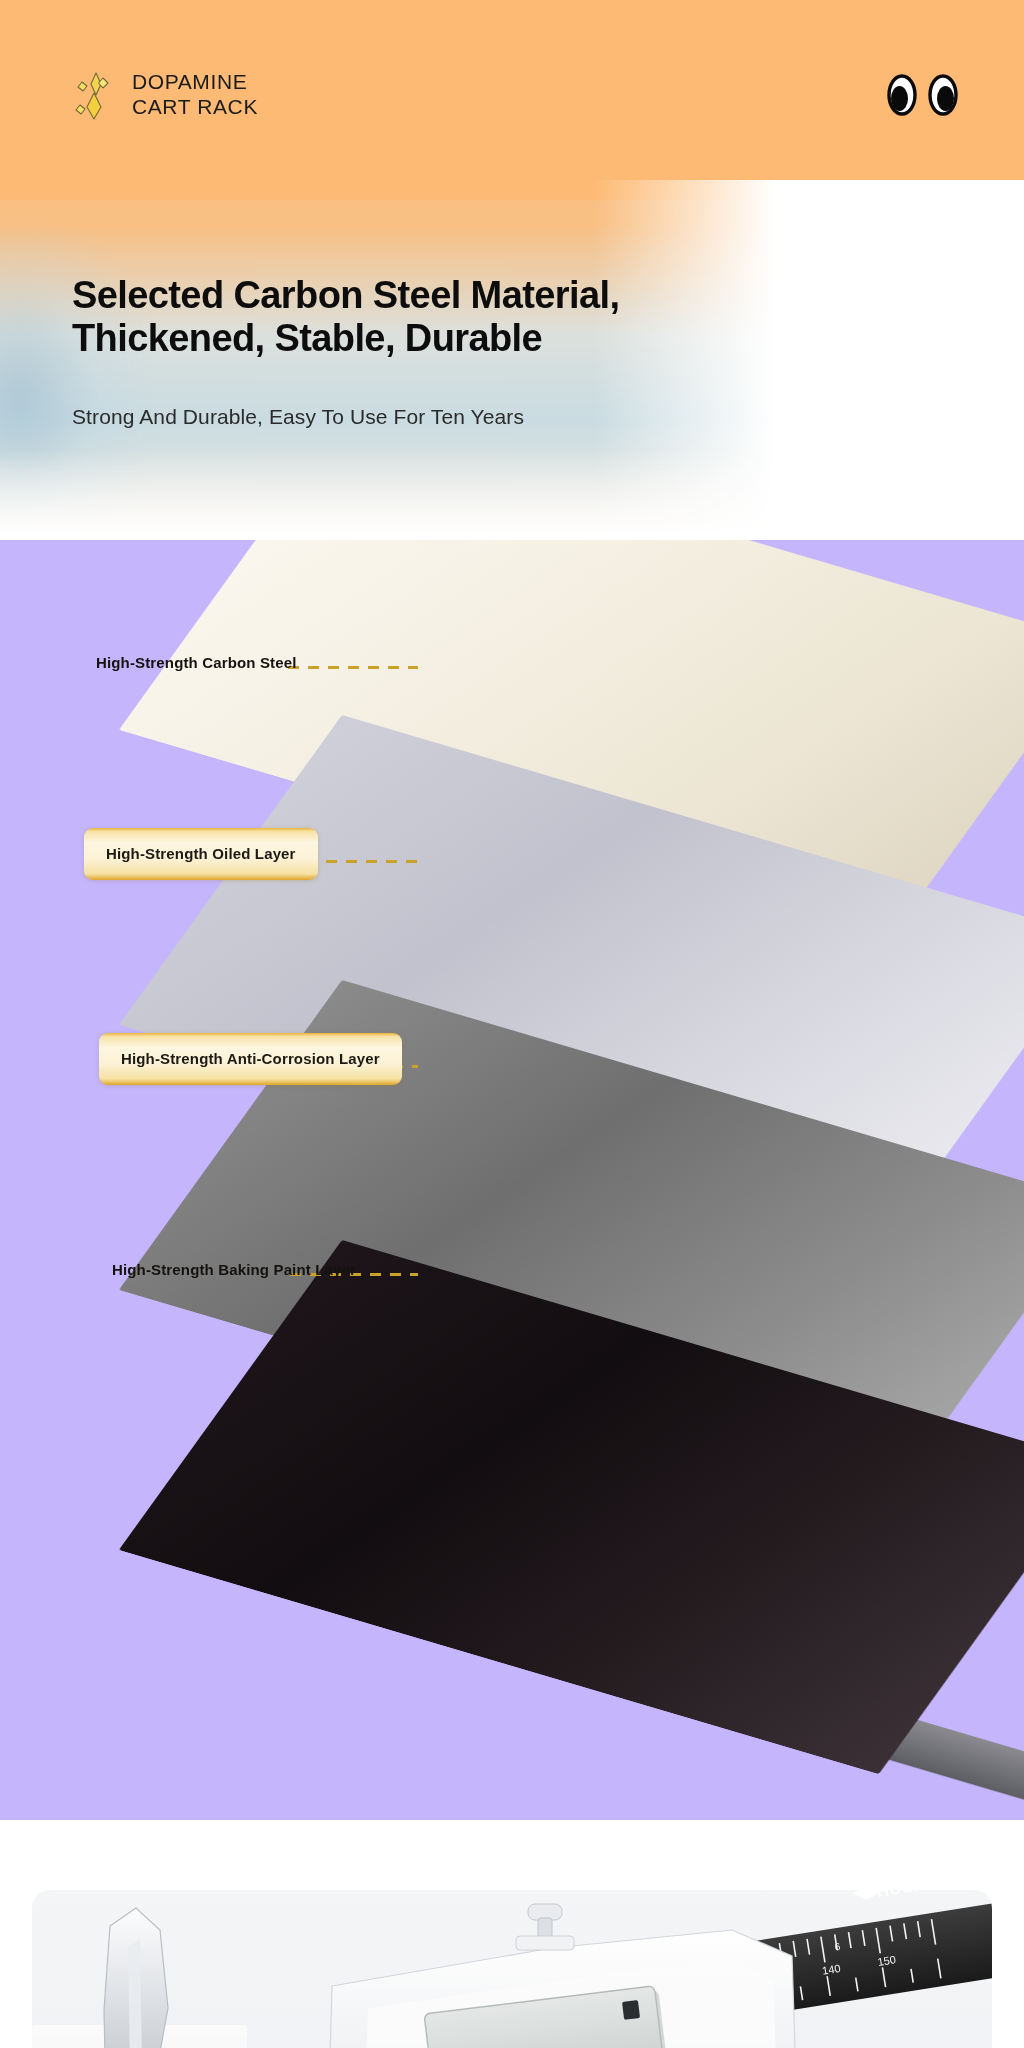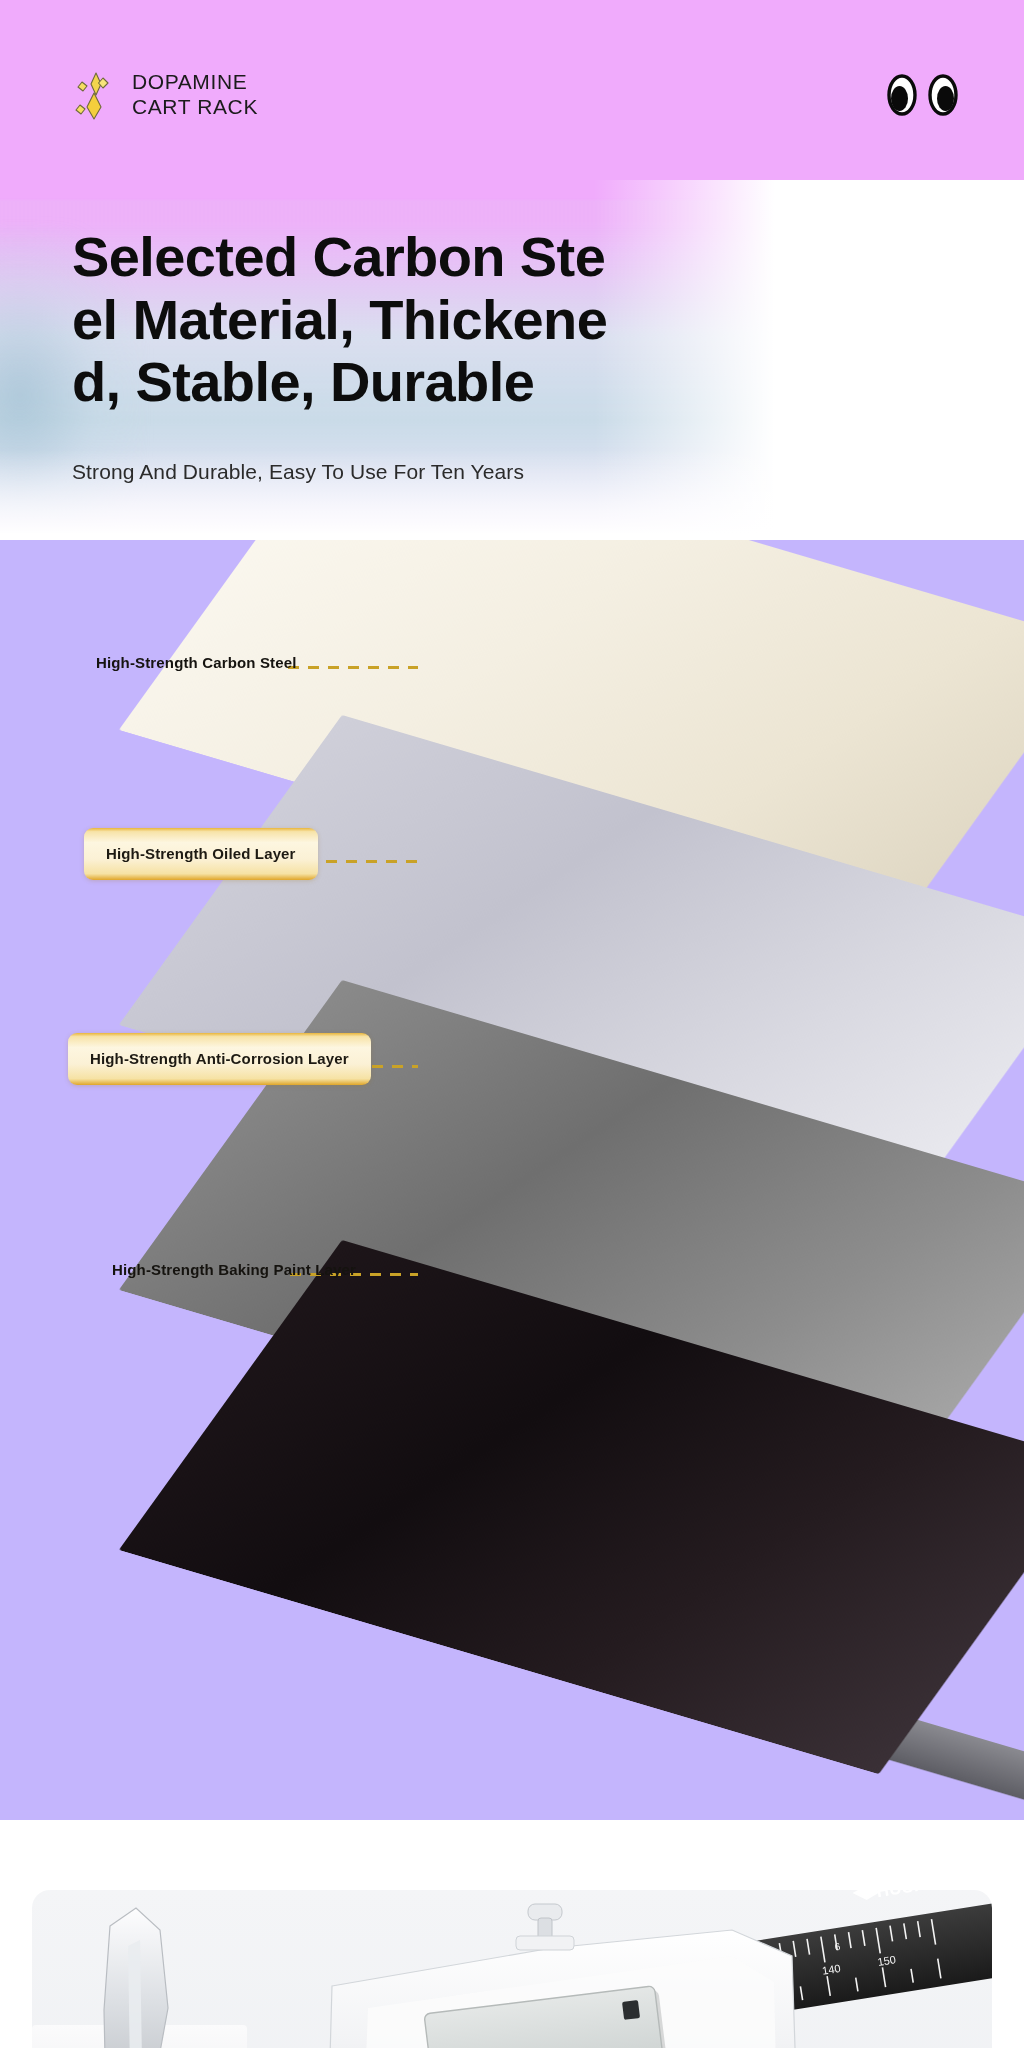--- a/index.html
+++ b/index.html
@@ -10,21 +10,21 @@
     background:#ffffff;
     position:relative;
     overflow:hidden;
   }
 
   
   .hero {
     position:absolute;
     left:0; top:0;
     width:1024px; height:570px;
-    background:#f0abfc;
+    background:#fdba74;
     overflow:hidden;
   }
   
   .hero-wash {
     position:absolute;
     left:-40px; top:200px;
     width:820px; height:400px;
     background:
       linear-gradient(180deg, rgba(255,255,255,0) 0%, rgba(255,255,255,0) 6%, rgba(214,230,237,0.85) 34%, rgba(199,221,231,0.95) 55%, rgba(229,241,246,0.8) 78%, rgba(255,255,255,0) 100%),
       repeating-linear-gradient(90deg, rgba(180,200,210,0.12) 0px, rgba(255,255,255,0.14) 2px, rgba(180,200,210,0.12) 4px);
@@ -83,28 +83,29 @@
   .eye-svg { width:34px; height:44px; display:block; }
 
   
   .hero-copy {
     position:absolute;
     left:72px; top:226px;
     width:600px;
     z-index:5;
   }
   .headline {
-    font-size:56px;
+    font-size:38px;
     line-height:1.12;
     font-weight:700;
     color:#0d0d0d;
     letter-spacing:-0.6px;
     word-break:break-all;
     overflow-wrap:anywhere;
     max-width:560px;
+    margin-top:48px;
   }
   .subhead {
     margin-top:44px;
     font-size:21px;
     line-height:1.35;
     color:#2b2b2b;
     font-weight:400;
     letter-spacing:0.1px;
   }
 
@@ -275,21 +276,21 @@
   <div class="layer-label" style="left:96px; top:114px;">
     <span class="label-plain">High-Strength Carbon Steel</span>
   </div>
 
   <div class="layer-label" style="left:84px; top:288px;">
     <span class="label-box">
       <span class="label-plain">High-Strength Oiled Layer</span>
     </span>
   </div>
 
-  <div class="layer-label" style="left:68px; top:493px;">
+  <div class="layer-label" style="left:99px; top:493px;">
     <span class="label-box wide">
       <span class="label-plain">High-Strength Anti-Corrosion Layer</span>
     </span>
   </div>
 
   <div class="layer-label" style="left:112px; top:721px;">
     <span class="label-plain">High-Strength Baking Paint Layer</span>
   </div>
 </section>
 

